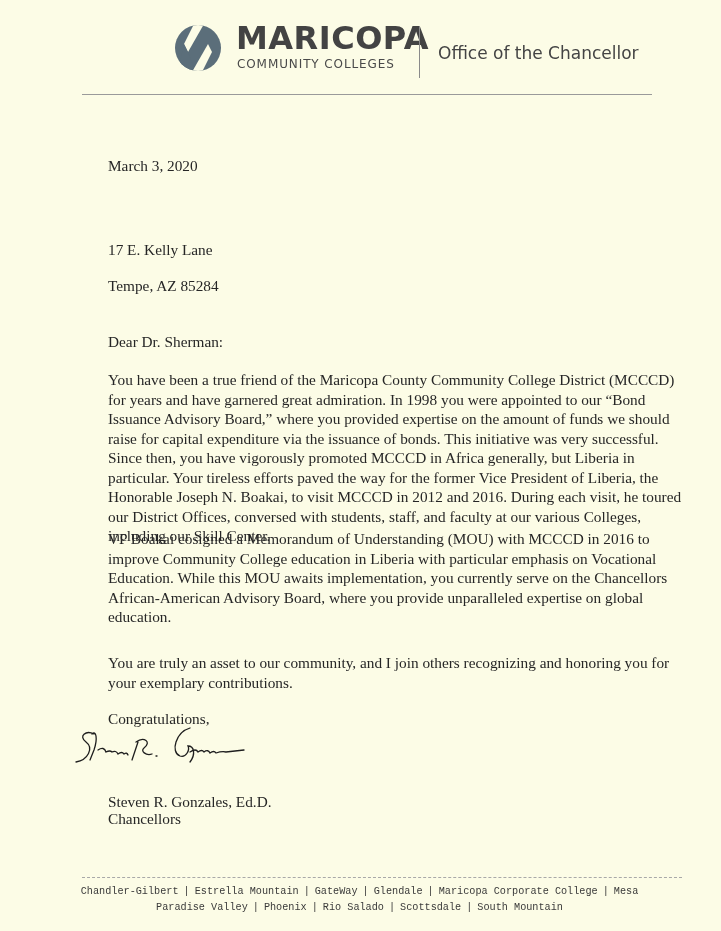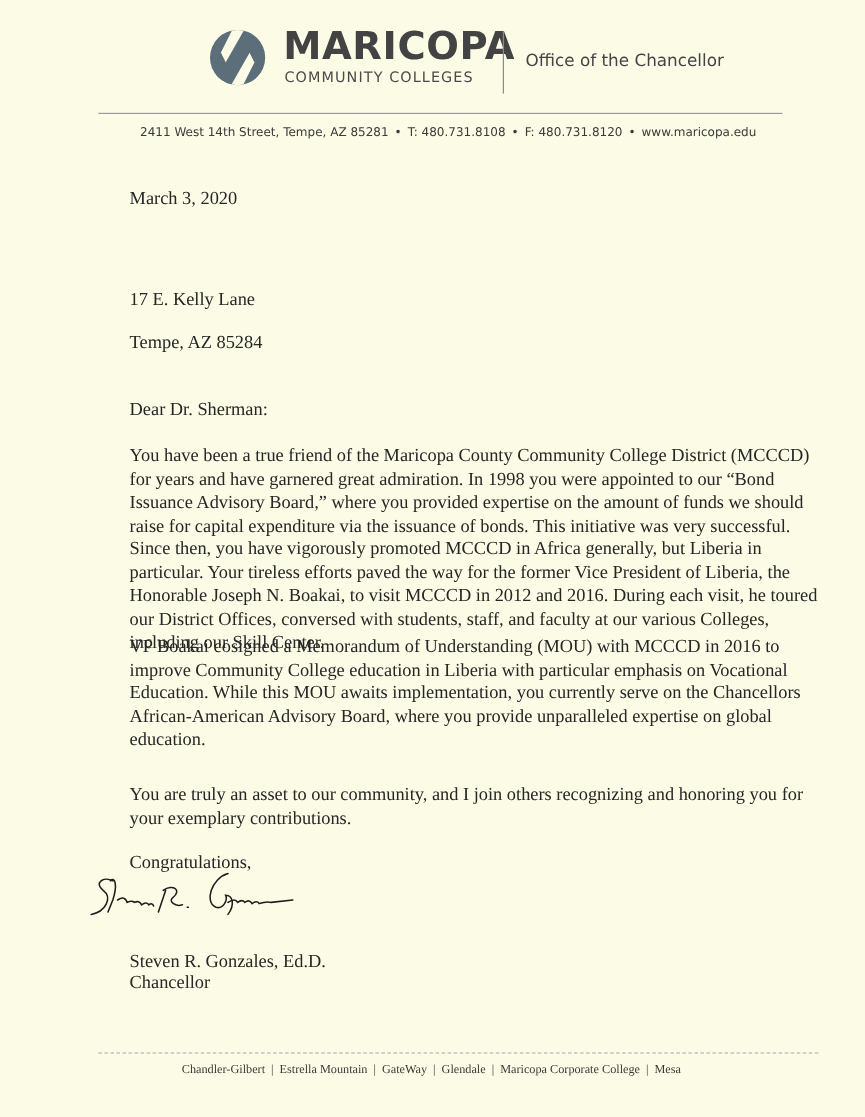--- a/index.html
+++ b/index.html
@@ -22,21 +22,21 @@
       font-family: "DejaVu Sans", sans-serif;
       font-size: 12px; letter-spacing: 0.9px; color: #4a4a4a;
       line-height: 16px;
     }
     .header-divider {
       position: absolute; left: 419px; top: 26px; width: 1px; height: 52px;
       background: #8a8a8a;
     }
     .office {
       position: absolute; left: 438px; top: 43px;
-      font-family: "DejaVu Sans", sans-serif; font-size: 14px; color: #444;
+      font-family: "DejaVu Sans", sans-serif; font-size: 17px; color: #444;
     }
     .rule-top {
       position: absolute; left: 82px; top: 94px; width: 570px; height: 1px;
       background: #9a9a9a;
     }
     .address {
       position: absolute; left: 0; width: 721px; top: 105px;
       text-align: center;
       font-family: "DejaVu Sans", sans-serif; font-size: 10px; color: #3a3a3a;
       padding-left: 26px; box-sizing: border-box;
@@ -58,21 +58,21 @@
     .signature { position: absolute; left: -26px; top: 580px; width: 190px; height: 50px; }
     .signer-name { position: absolute; left: 0; top: 636px; }
     .signer-title { position: absolute; left: 0; top: 653px; }
     .rule-bottom {
       position: absolute; left: 82px; top: 877px; width: 600px; height: 1px;
       border-top: 1px dashed #a8a8a8;
     }
     .campuses {
       position: absolute; left: 0; width: 697px; top: 884px;
       text-align: center;
-      font-family: Liberation Serif, serif; font-size: 10.2px; line-height: 16px; color: #3a3a3a;
+      font-family: Liberation Mono, monospace; font-size: 10.2px; line-height: 16px; color: #3a3a3a;
       padding-left: 22px; box-sizing: border-box;
     }
     .campuses .pipe { margin: 0 5px; }
   </style>
 </head>
 <body>
 
 <div class="page">
 
   <svg class="logo-mark" viewBox="0 0 48 48">
@@ -88,23 +88,20 @@
       <polygon points="10,20 14,28 20,44 16,48 4,48" fill="#5b6e7a"></polygon>
     </g>
   </svg>
 
   <div class="brand-name">MARICOPA</div>
   <div class="brand-sub">COMMUNITY COLLEGES</div>
   <div class="header-divider"></div>
   <div class="office">Office of the Chancellor</div>
   <div class="rule-top"></div>
 
-  <div class="address">
-    <span>2411 West 14th Street, Tempe, AZ  85281</span><span class="sep">•</span><span>T: 480.731.8108</span><span class="sep">•</span><span>F: 480.731.8120</span><span class="sep">•</span><span>www.maricopa.edu</span>
-  </div>
 
   <div class="letter">
     <p class="date">March 3, 2020</p>
 
     <div class="recipient">
       <p>17 E. Kelly Lane</p>
       <p>Tempe, AZ 85284</p>
     </div>
 
     <p class="salutation">Dear Dr. Sherman:</p>
@@ -118,23 +115,26 @@
         <path d="M28,14 C20,10 12,16 20,22 C28,28 22,40 10,42 M26,14 C30,10 32,18 28,30 L24,40"></path>
         <path d="M32,30 q6,-4 8,2 q4,-2 6,0 q4,-2 6,2 q4,-3 6,0 q3,-2 4,1"></path>
         <path d="M70,22 C78,16 86,22 78,28 C74,31 80,36 86,34 M72,22 L66,40"></path>
         <path d="M90,36 l1,0"></path>
         <path d="M124,8 C110,12 104,32 114,36 C120,38 124,30 122,26 C128,26 130,34 124,42"></path>
         <path d="M124,32 q6,-4 8,0 q4,-3 6,0 q4,-3 6,1 q4,-3 6,0 q6,-2 10,-1 l18,-2"></path>
       </g>
     </svg>
 
     <p class="signer-name">Steven R. Gonzales, Ed.D.</p>
-    <p class="signer-title">Chancellor</p>
+    <p class="signer-title">Chancellors</p>
   </div>
 
   <div class="rule-bottom"></div>
 
   <div class="campuses">
     <div>
       <span>Chandler-Gilbert</span><span class="pipe">|</span><span>Estrella Mountain</span><span class="pipe">|</span><span>GateWay</span><span class="pipe">|</span><span>Glendale</span><span class="pipe">|</span><span>Maricopa Corporate College</span><span class="pipe">|</span><span>Mesa</span>
     </div>
+    <div>
+      <span>Paradise Valley</span><span class="pipe">|</span><span>Phoenix</span><span class="pipe">|</span><span>Rio Salado</span><span class="pipe">|</span><span>Scottsdale</span><span class="pipe">|</span><span>South Mountain</span>
+    </div>
   </div>
 </div>
 
 </body></html>

